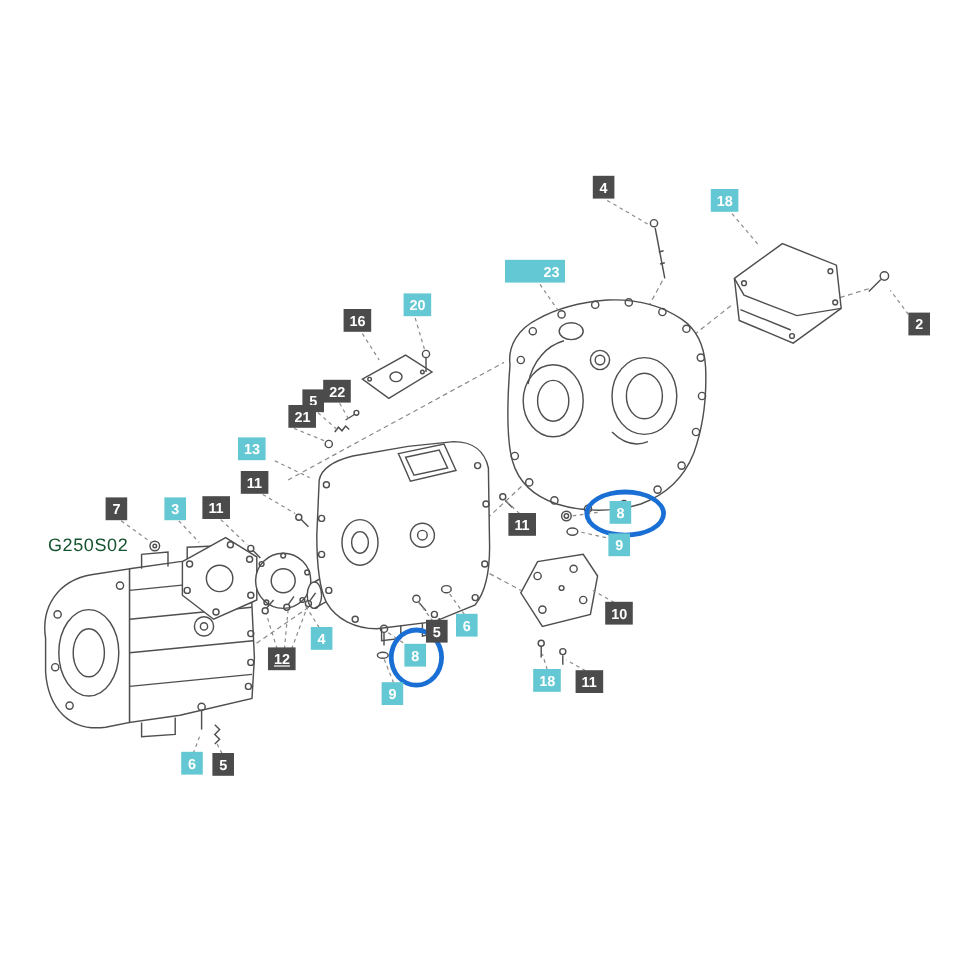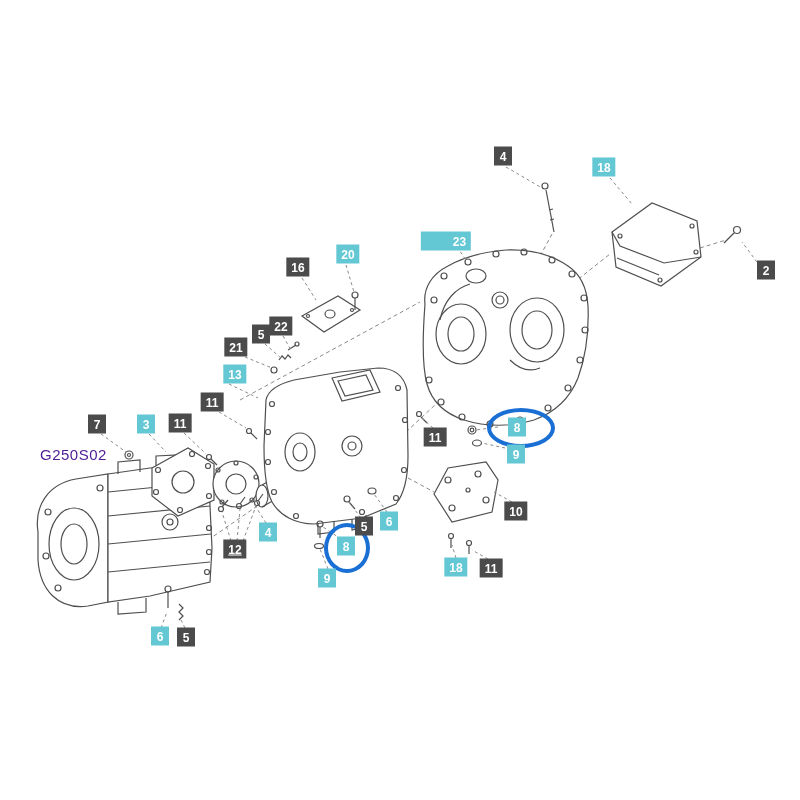--- a/index.html
+++ b/index.html
@@ -18,21 +18,21 @@
     color:var(--label-text,#fff); user-select:none;
   }
   .part-label.dark { background:var(--label-dark,#4b4b4b); }
   .part-label.cyan { background:var(--label-cyan,#63c8d3); }
   .highlight-ellipse {
     position:absolute; border:4px solid var(--highlight,#1a6fd4);
     border-radius:50%; background:transparent; pointer-events:none;
   }
   .model-code {
     position:absolute; left:40px; top:446px;
-    font-size:15px; color:#4c1d95; letter-spacing:0.5px;
+    font-size:15px; color:#14532d; letter-spacing:0.5px;
   }
 </style>
 </head>
 <body>
 
 <div id="stage">
 
   <svg id="art" width="800" height="800" viewBox="0 0 800 800" xmlns="http://www.w3.org/2000/svg">
 
     <g stroke="#8a8a8a" stroke-width="1" stroke-dasharray="4 3" fill="none">
@@ -253,27 +253,27 @@
   </svg>
 
   <div class="model-code">G250S02</div>
 
   <div id="label-layer">
       <div class="highlight-ellipse" style="left: 487px; top: 408px; width: 68px; height: 40px;"></div>
       <div class="highlight-ellipse" style="left: 324px; top: 523px; width: 46px; height: 50px;"></div>
       <div class="part-label dark" style="left: 503px; top: 156px;">4</div>
       <div class="part-label cyan" style="left: 604px; top: 167px;">18</div>
       <div class="part-label dark" style="left: 766px; top: 270px;">2</div>
-      <div class="part-label cyan" style="left: 446px; top: 241px; padding-left: 32px;">23</div>
+      <div class="part-label cyan" style="left: 446px; top: 226px; padding-left: 32px;">23</div>
       <div class="part-label cyan" style="left: 348px; top: 254px;">20</div>
       <div class="part-label dark" style="left: 298px; top: 267px;">16</div>
       <div class="part-label dark" style="left: 281px; top: 326px; text-align: center;">22</div>
       <div class="part-label dark" style="left: 261px; top: 334px;">5</div>
-      <div class="part-label dark" style="left: 236px; top: 347px;">21</div>
-      <div class="part-label cyan" style="left: 235px; top: 374px;">13</div>
+      <div class="part-label dark" style="left: 252px; top: 347px;">21</div>
+      <div class="part-label cyan" style="left: 210px; top: 374px;">13</div>
       <div class="part-label dark" style="left: 212px; top: 402px;">11</div>
       <div class="part-label dark" style="left: 97px; top: 424px;">7</div>
       <div class="part-label cyan" style="left: 146px; top: 424px;">3</div>
       <div class="part-label dark" style="left: 180px; top: 423px;">11</div>
       <div class="part-label dark" style="left: 435px; top: 437px;">11</div>
       <div class="part-label cyan" style="left: 517px; top: 427px;">8</div>
       <div class="part-label cyan" style="left: 516px; top: 454px;">9</div>
       <div class="part-label dark" style="left: 235px; top: 549px; text-decoration: underline;">12</div>
       <div class="part-label cyan" style="left: 268px; top: 532px;">4</div>
       <div class="part-label dark" style="left: 364px; top: 526px;">5</div>

